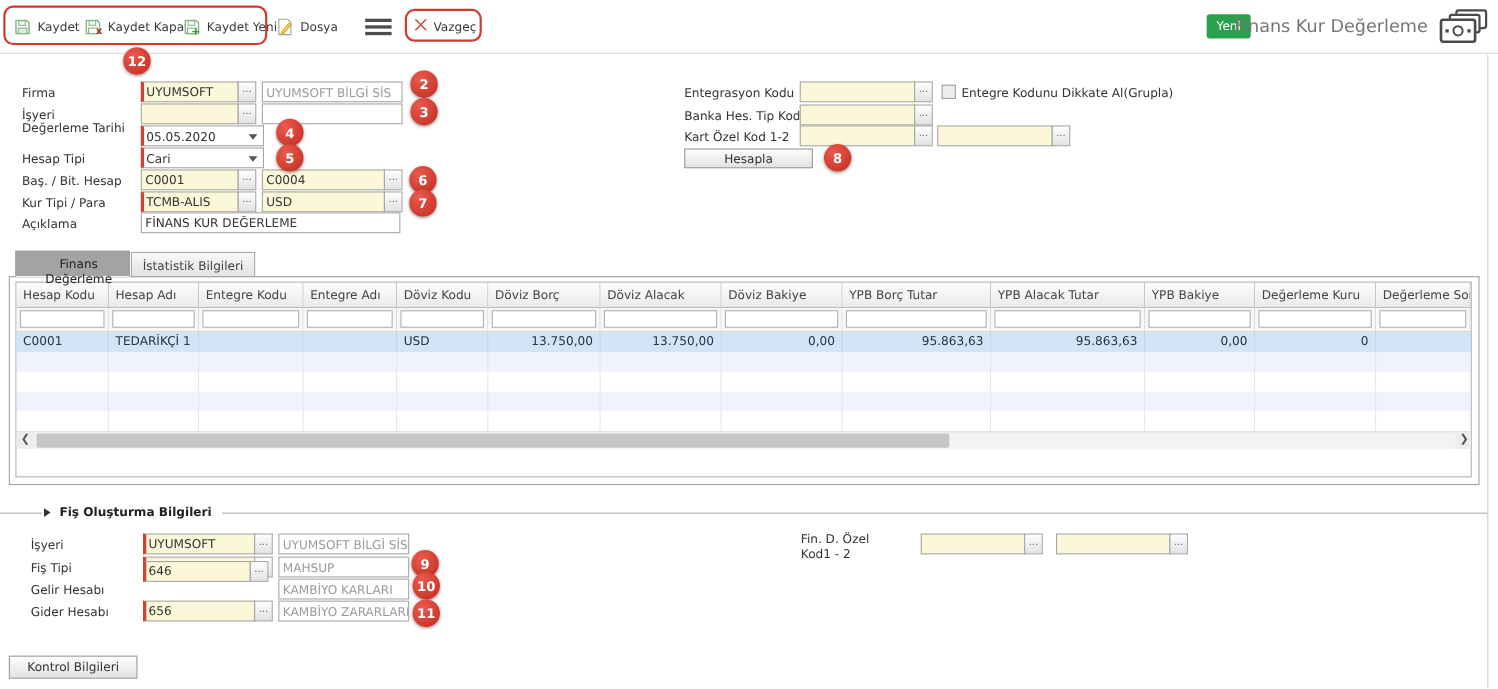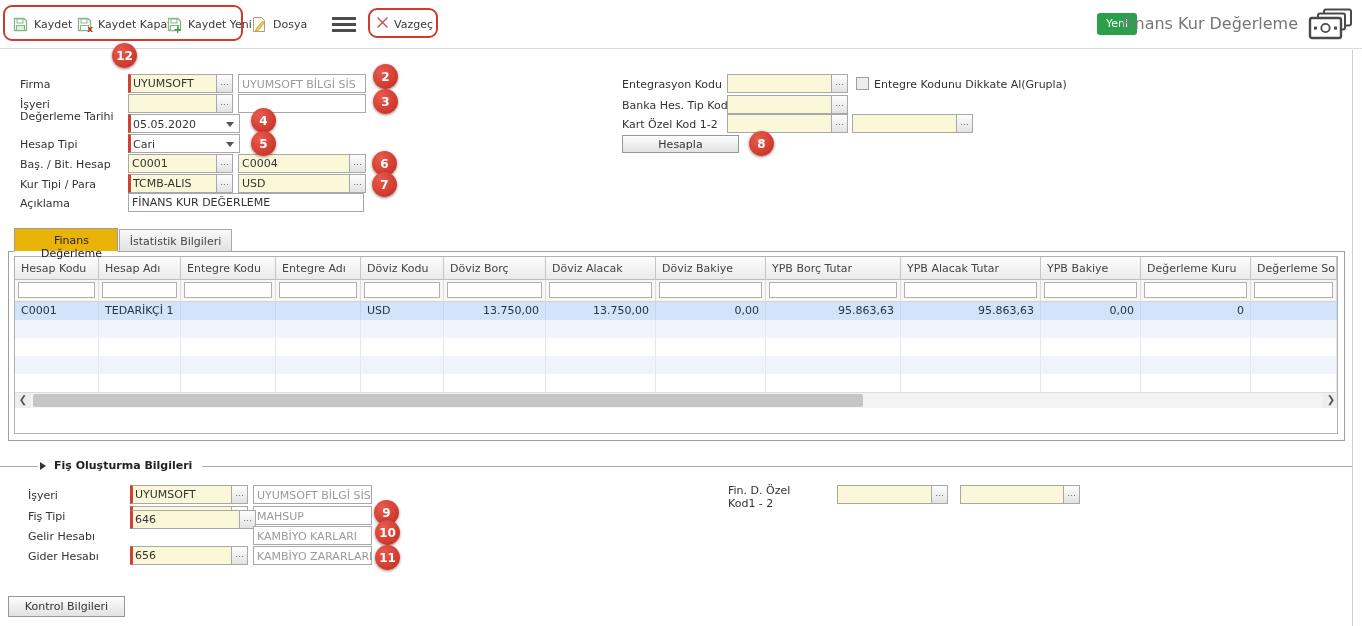--- a/index.html
+++ b/index.html
@@ -38,21 +38,21 @@
   .selectf .arr { position:absolute; right:5px; top:7px; width:0; height:0;
                   border-left:4px solid transparent; border-right:4px solid transparent; border-top:5px solid #555; }
   .txtf { position:absolute; height:19px; border:1px solid #a8a8a8; background:#fff;
           font:11px "DejaVu Sans",sans-serif; color:#333; padding:0 3px; }
   .cbox { position:absolute; width:13px; height:13px; border:1px solid #9aa0a6; background:#ededed; }
   .pushbtn { position:absolute; background:linear-gradient(#fdfdfd,#e2e2e2); border:1px solid #979797;
              font-size:11px; color:#333; text-align:center; cursor:pointer; }
 
   
   .tab { position:absolute; height:24px; font-size:11px; padding-top:5px; text-align:center; cursor:pointer; }
-  .tab.active { background:#eab308; border:1px solid #9c9c9c; border-bottom:1px solid #fff; z-index:3; color:#222;padding-left:11px; }
+  .tab.active { background:#a3a3a3; border:1px solid #9c9c9c; border-bottom:1px solid #fff; z-index:3; color:#222;padding-left:11px; }
   .tab.inactive { background:linear-gradient(#f9f9f9,#e2e2e2); border:1px solid #a8a8a8; height:23px; color:#444; z-index:2; }
   .panel { position:absolute; left:8px; top:251px; width:1337px; height:190px; border:1px solid #a0a0a0; background:#fff; z-index:1; }
 
   
   .gridbox { position:absolute; left:14px; top:256px; width:1324px; height:178px; border:1px solid #b2b2b2; background:#fff; overflow:hidden; z-index:2; }
   .grow { display:flex; width:1324px; }
   .c0{width:84px}.c1{width:82px}.c2{width:95px}.c3{width:85px}.c4{width:83px}.c5{width:102px}
   .c6{width:110px}.c7{width:110px}.c8{width:135px}.c9{width:140px}.c10{width:100px}.c11{width:110px}.c12{width:86px}
   .gh { flex:0 0 auto; height:23px; padding:5px 6px 0; background:linear-gradient(#fdfdfd,#eaeaea);
         border-right:1px solid #c6c6c6; border-bottom:1px solid #bdbdbd; color:#444; white-space:nowrap; overflow:hidden; cursor:pointer; }
@@ -376,21 +376,21 @@
   <div class="ro-val" style="left:253px;top:485px;width:119px;">UYUMSOFT BİLGİ SİS</div>
 
   <span class="flabel" style="left:28px;top:510px;">Fiş Tipi</span>
   <div class="lookup ylw req" style="left:130px;top:506px;width:118px;">
     <input value="MAHSUP" style="">
     <span class="dots">...</span>
   </div>
   <div class="ro-val" style="left:253px;top:506px;width:119px;">MAHSUP</div>
 
   <span class="flabel" style="left:28px;top:530px;">Gelir Hesabı</span>
-  <div class="lookup ylw req" style="left:130px;top:510px;width:126px;align-items:flex-end;">
+  <div class="lookup ylw req" style="left:130px;top:510px;width:114px;align-items:flex-end;">
     <input value="646" style="">
     <span class="dots">...</span>
   </div>
   <div class="ro-val" style="left:253px;top:526px;width:119px;">KAMBİYO KARLARI</div>
 
   <span class="flabel" style="left:28px;top:550px;">Gider Hesabı</span>
   <div class="lookup ylw req" style="left:130px;top:546px;width:118px;">
     <input value="656" style="">
     <span class="dots">...</span>
   </div>

